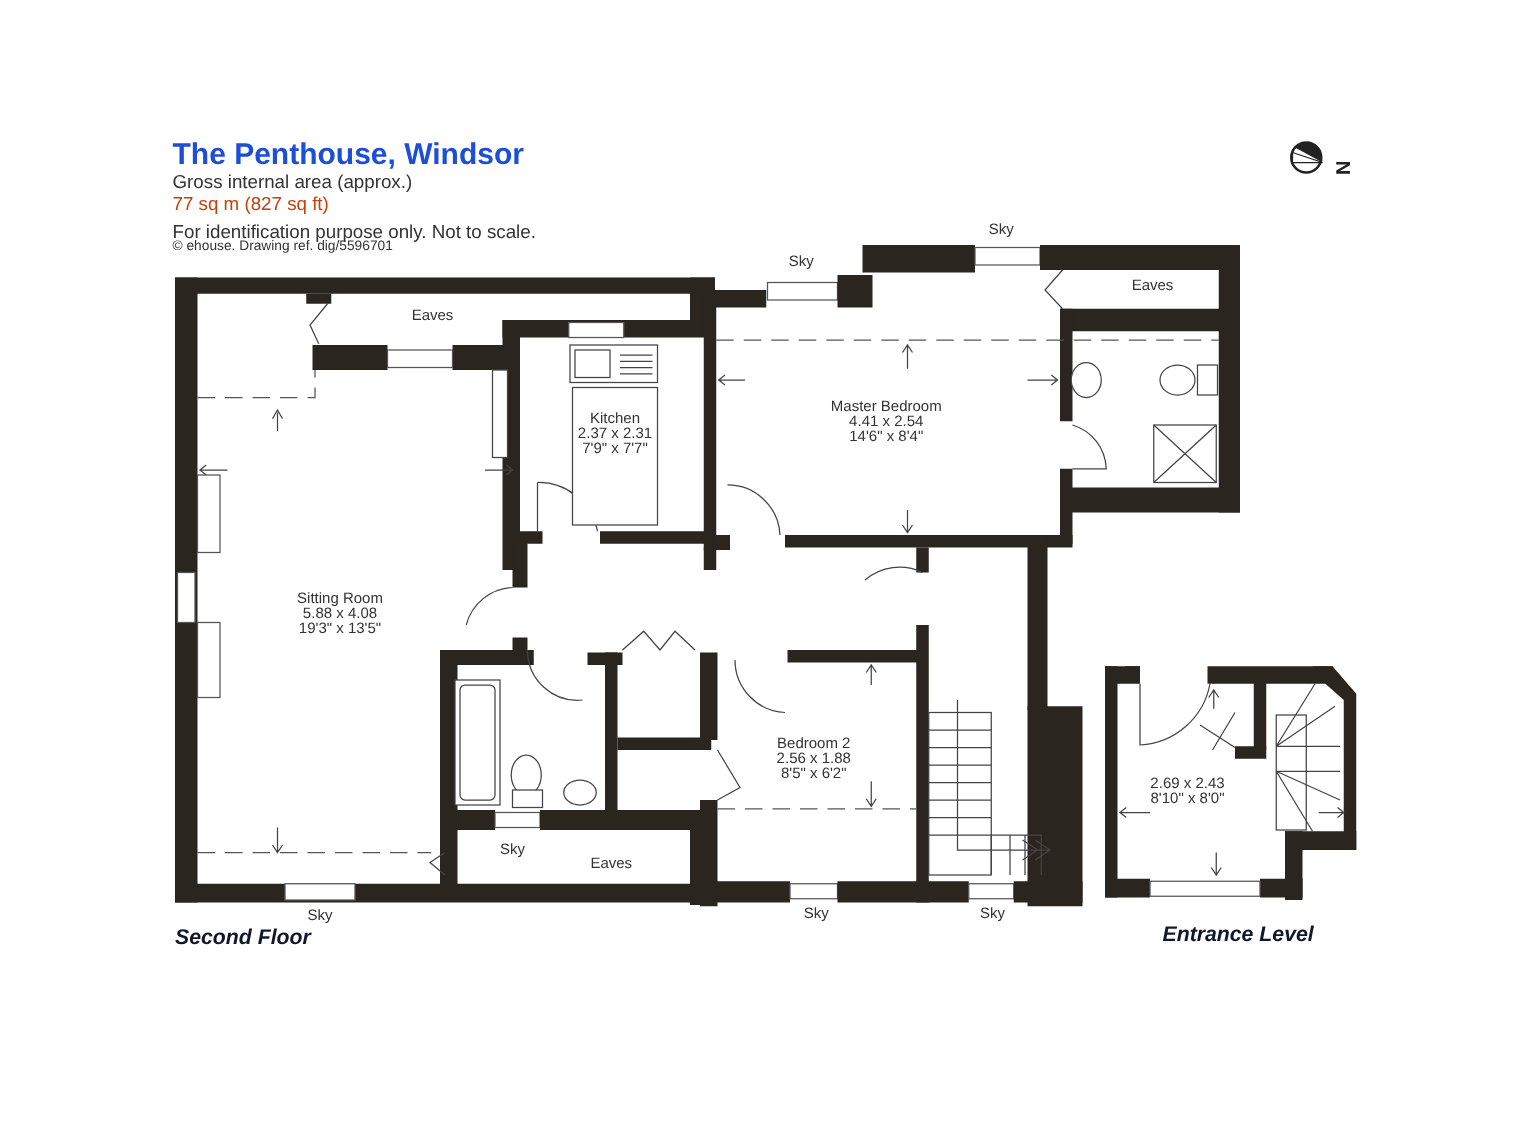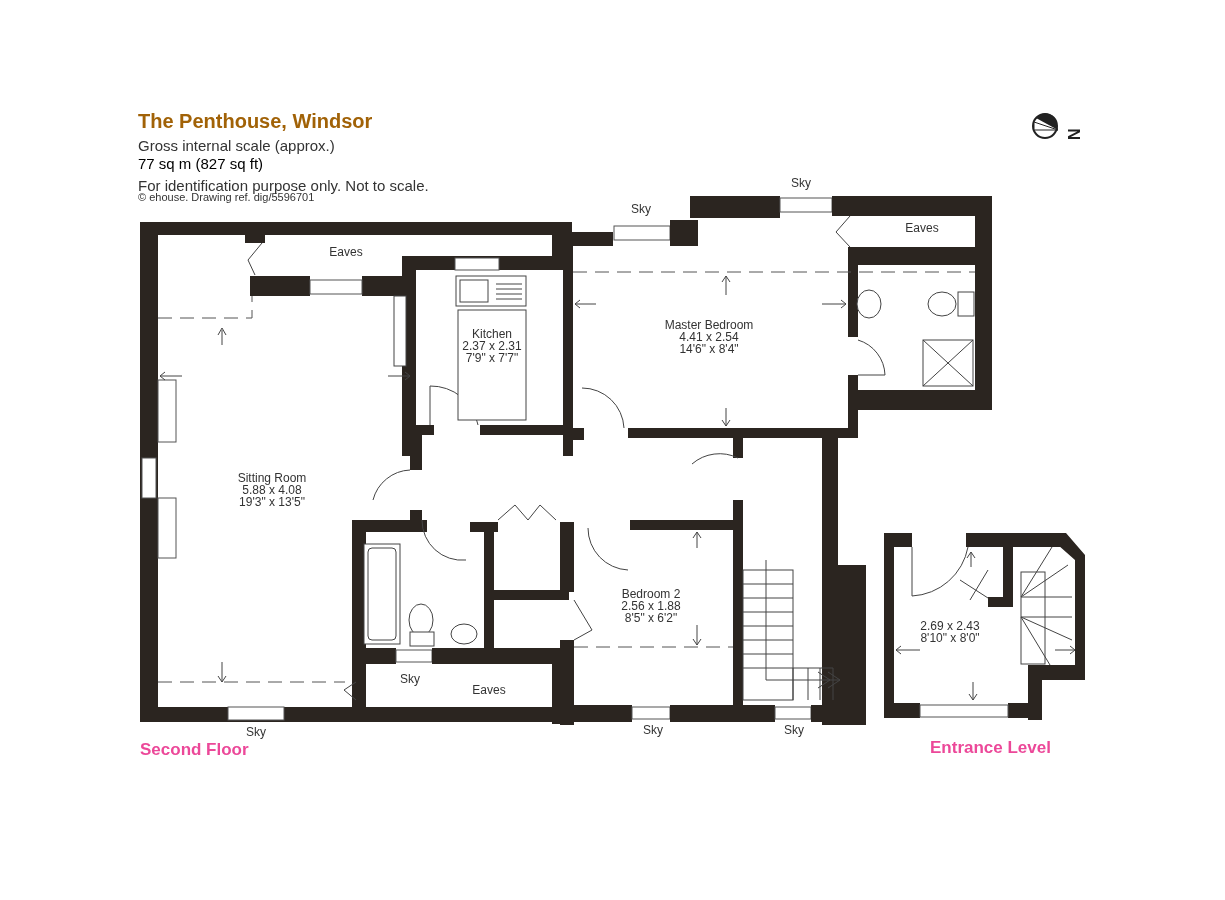--- a/index.html
+++ b/index.html
@@ -1,33 +1,33 @@
 <!DOCTYPE html>
 <html><head>
 <meta charset="utf-8">
 <style>
   html, body { margin:0; padding:0; background:#ffffff; }
   body { width:1225px; height:900px; position:relative; overflow:hidden;
          font-family:"Liberation Sans", sans-serif; color:#2a2a2a; }
   .abs { position:absolute; }
-  .title { left:138px; top:110px; font-size:20px; font-weight:bold; color:#a16207; letter-spacing:0; }
+  .title { left:138px; top:110px; font-size:24px; font-weight:bold; color:#1d4ed8; letter-spacing:0; }
   .sub1 { left:138px; top:137px; font-size:15px; color:#333; }
-  .sub2 { left:138px; top:155px; font-size:15px; color:#000000; }
+  .sub2 { left:138px; top:155px; font-size:15px; color:#c2410c; }
   .note { left:138px; top:177px; font-size:15px; color:#333; }
   .ref  { left:138px; top:191px; font-size:11px; color:#333; }
   .compass { left:1030px; top:110px; width:60px; height:36px; }
   svg.plan { position:absolute; left:0; top:0; }
   .lbl { font-family:"Liberation Sans", sans-serif; fill:#333; }
-  .floorlbl { font-size:17px; font-weight:bold; color:#ec4899; }
+  .floorlbl { font-size:17px; font-weight:bold; color:#0f172a;font-style:italic; }
 </style>
 </head>
 <body>
 
 <div class="abs title">The Penthouse, Windsor</div>
-<div class="abs sub1">Gross internal scale (approx.)</div>
+<div class="abs sub1">Gross internal area (approx.)</div>
 <div class="abs sub2">77 sq m (827 sq ft)</div>
 <div class="abs note">For identification purpose only. Not to scale.</div>
 <div class="abs ref">© ehouse. Drawing ref. dig/5596701</div>
 
 <svg class="abs compass" viewBox="0 0 60 36" width="60" height="36">
   <circle cx="15" cy="16" r="12" fill="#fff" stroke="#222" stroke-width="2"></circle>
   <path d="M4 12 L28 20 L4 20 Z" fill="#fff" stroke="#222" stroke-width="1"></path>
   <path d="M6 8 A12 12 0 0 1 26 10 L28 20 Z" fill="#222"></path>
   <text x="38" y="30" font-size="16" font-weight="bold" fill="#222" transform="rotate(-90 44 24)">N</text>
 </svg>

